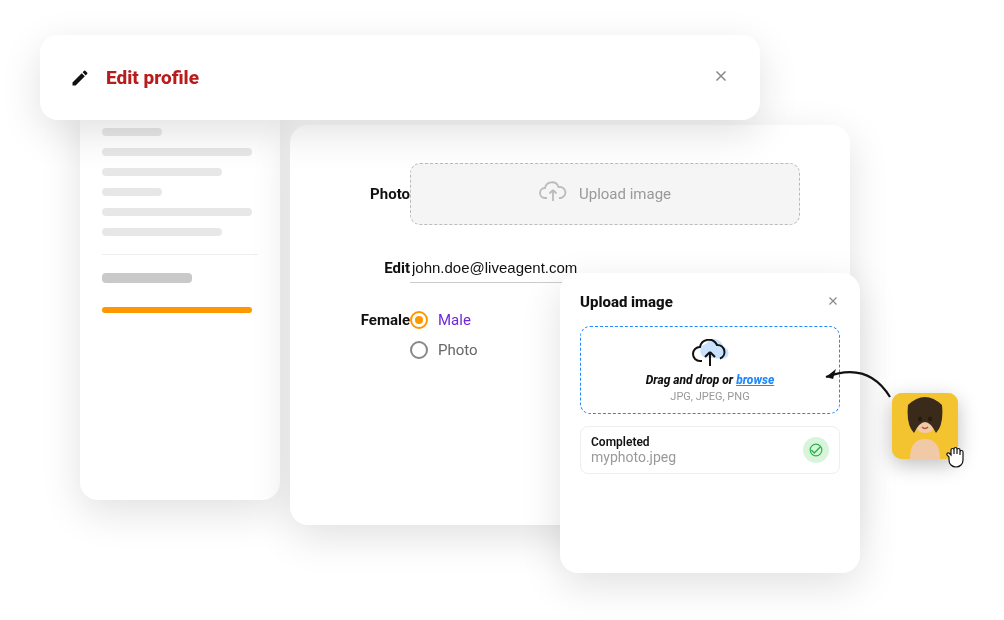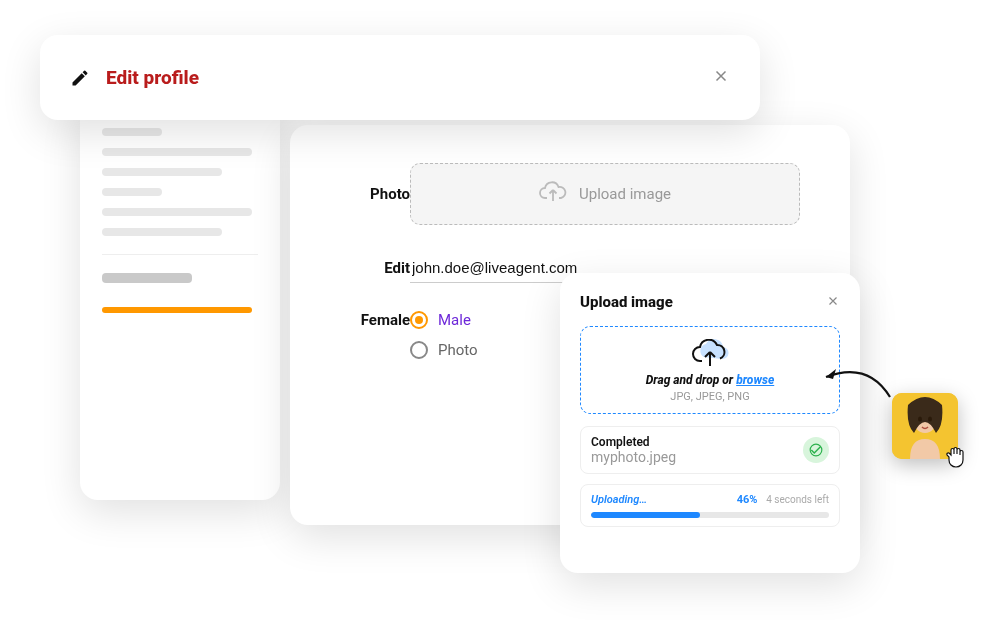--- a/index.html
+++ b/index.html
@@ -209,32 +209,20 @@
       <div class="file-name">myphoto.jpeg</div>
     </div>
     <span class="check-badge">
       <svg width="14" height="14" viewBox="0 0 24 24">
           <path fill="none" stroke="#2bb14c" stroke-width="2.5" d="M4 12l5 5L20 6"></path>
           <circle cx="12" cy="12" r="10" fill="none" stroke="#2bb14c" stroke-width="2"></circle>
         </svg>
     </span>
   </div>
 
-  <div class="progress-row">
-    <div class="progress-top">
-      <span class="uploading-text">Uploading…</span>
-      <span>
-        <span class="pct">46%</span>
-        <span class="time-left">4 seconds left</span>
-      </span>
-    </div>
-    <div class="progress-bar">
-      <div class="progress-fill" style="width:46%"></div>
-    </div>
-  </div>
 </div>
 
 <div class="drag-avatar">
   <svg viewBox="0 0 66 66" width="66" height="66">
     <rect width="66" height="66" fill="#f4c430"></rect>
     <ellipse cx="33" cy="26" rx="12" ry="14" fill="#f2c9a7"></ellipse>
     <path d="M16 12 Q33 -4 50 12 Q52 32 44 40 Q33 18 22 40 Q14 32 16 12Z" fill="#3a2a1a"></path>
     <ellipse cx="28" cy="26" rx="2" ry="2.5" fill="#2a1a0a"></ellipse>
     <ellipse cx="38" cy="26" rx="2" ry="2.5" fill="#2a1a0a"></ellipse>
     <path d="M30 34 Q33 37 36 34" stroke="#b05040" stroke-width="1.5" fill="none"></path>

